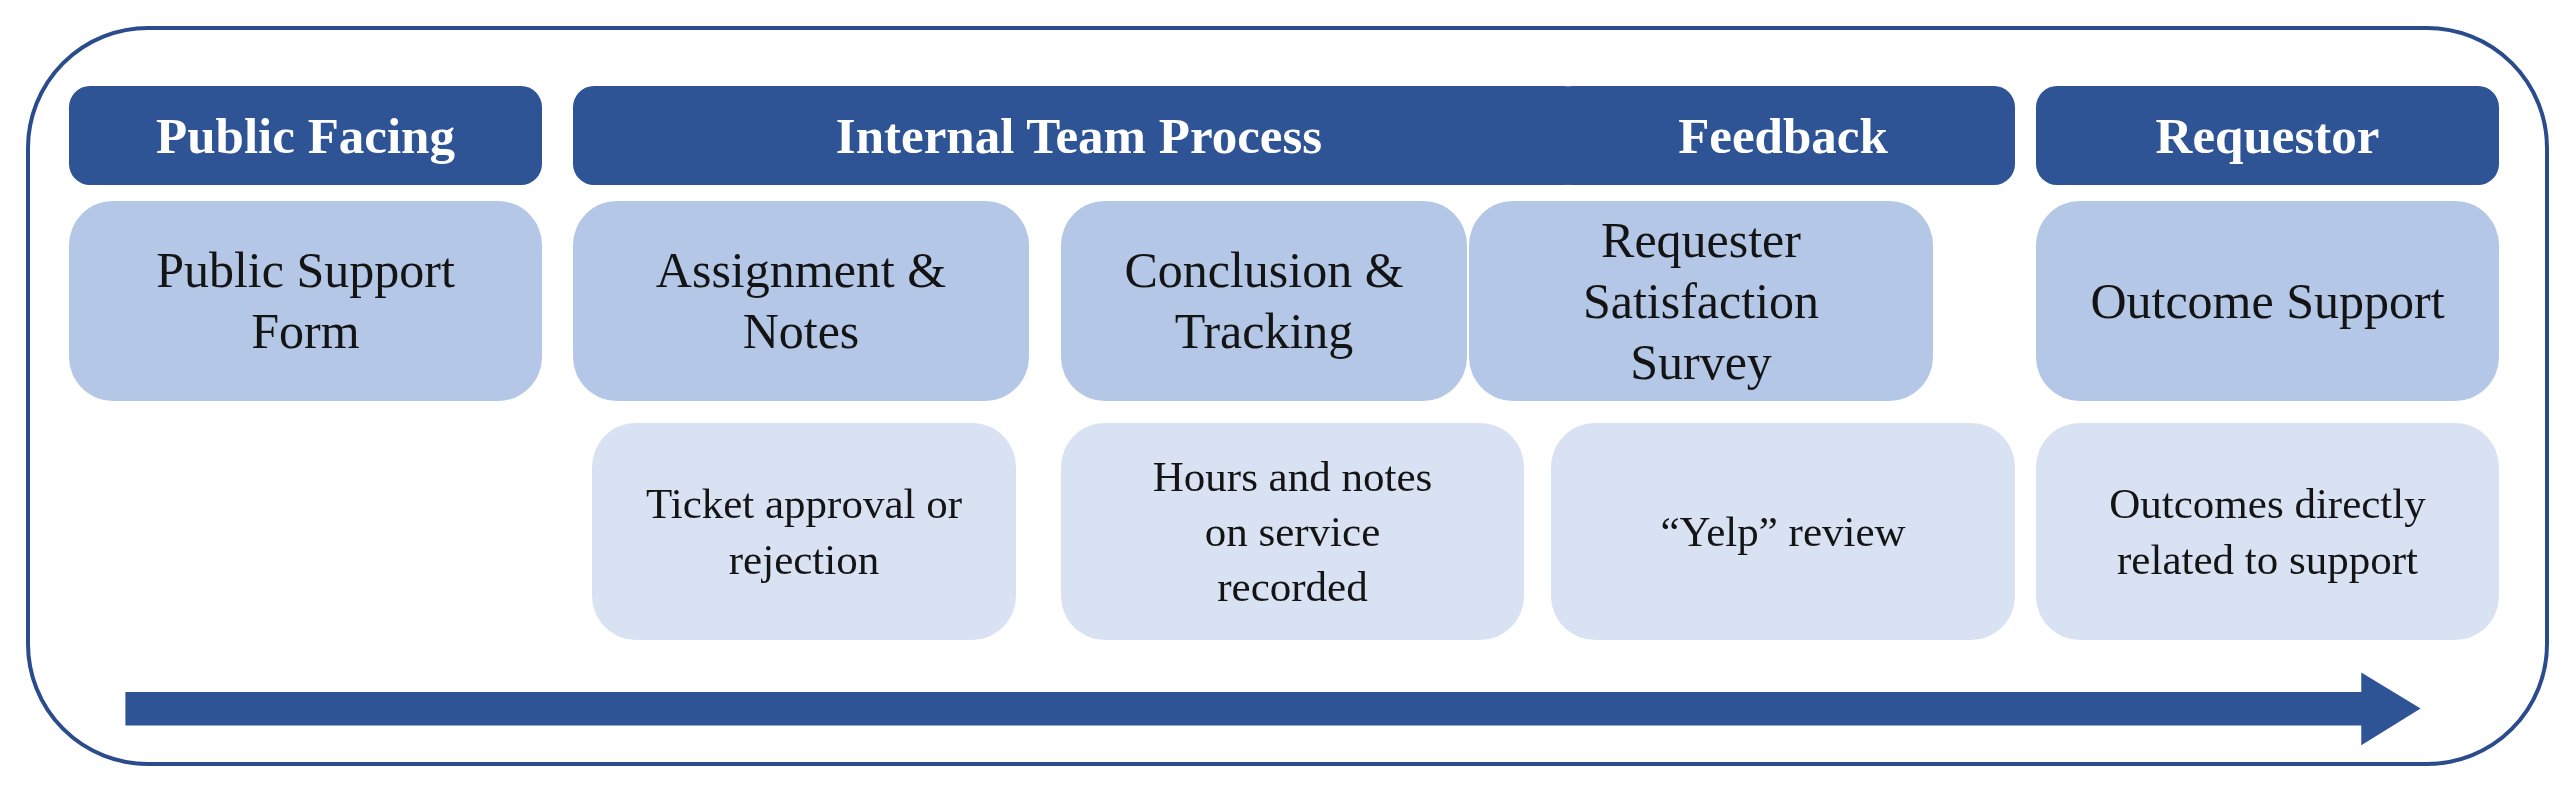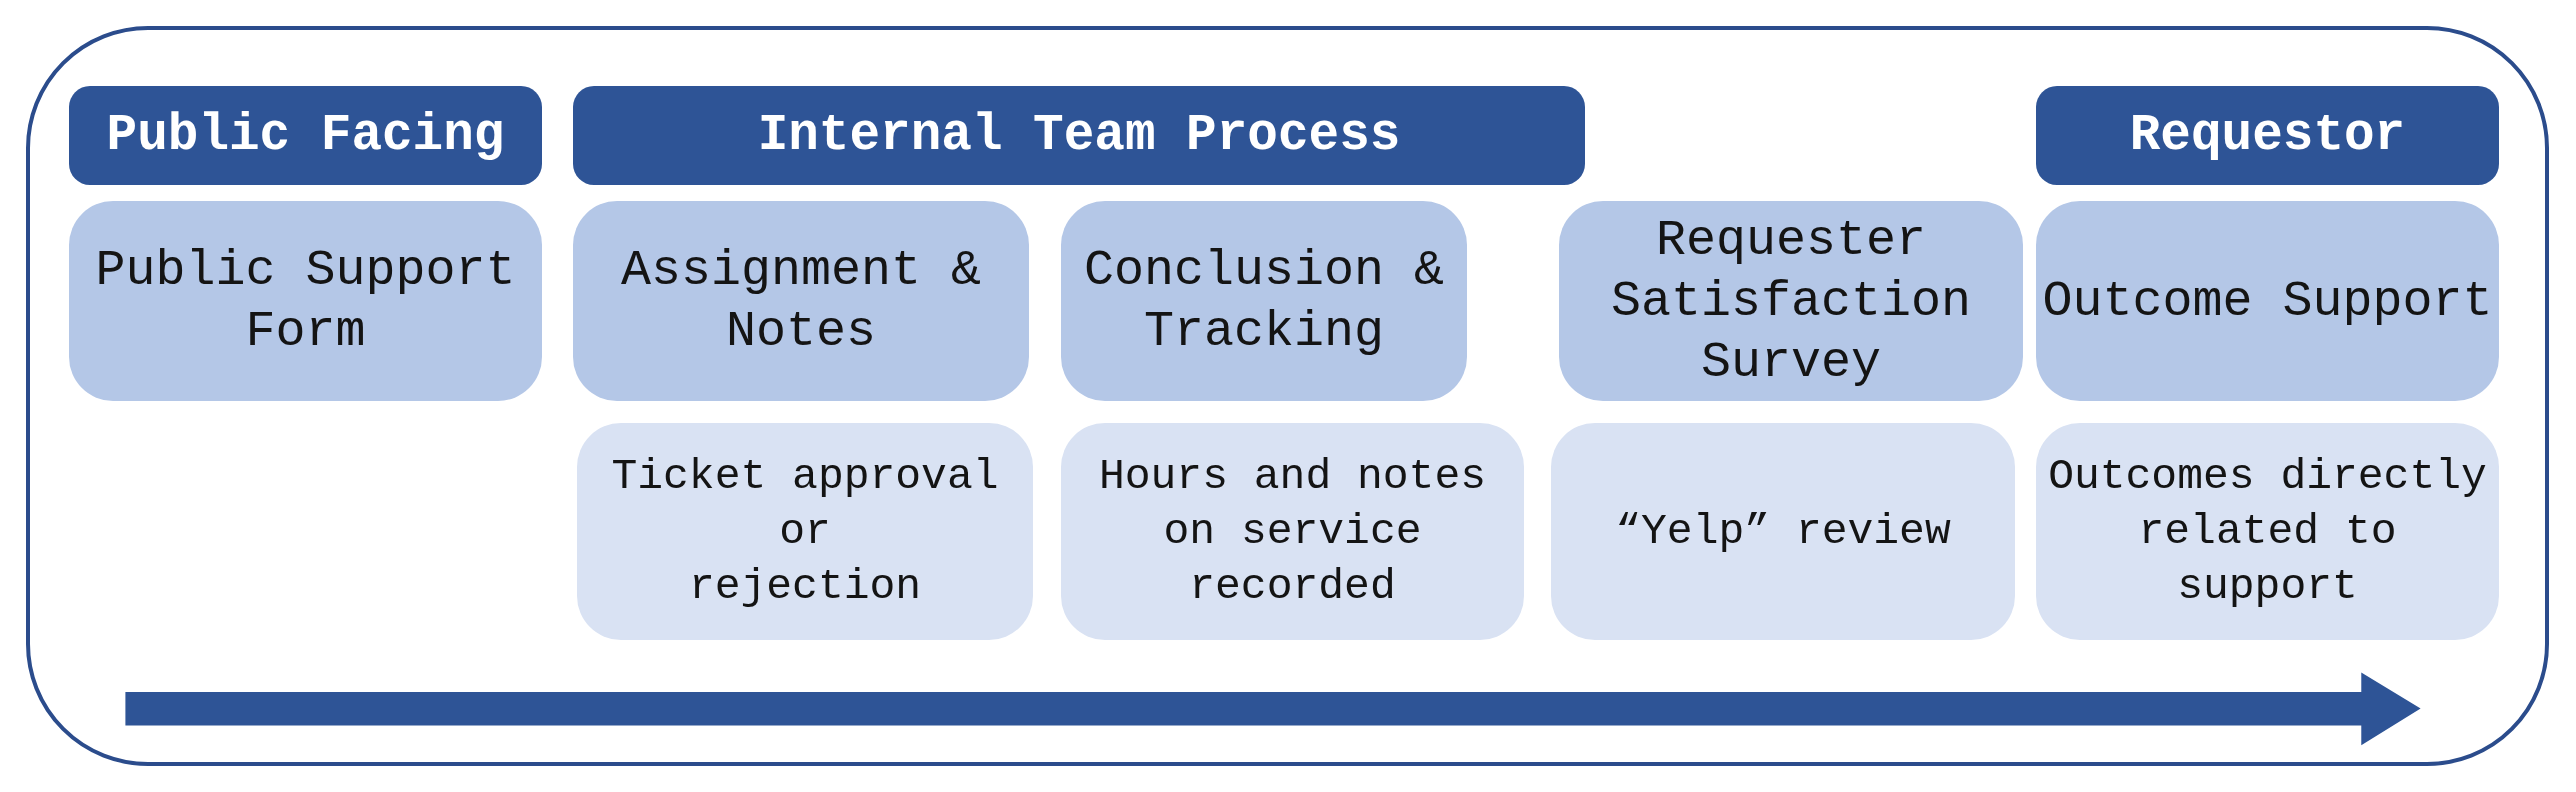--- a/index.html
+++ b/index.html
@@ -9,21 +9,21 @@
     --frame-border:#2B4C8C;
     --arrow:#2E5496;
     --header-text:#FFFFFF;
     --body-text:#141414;
   }
   html,body{margin:0;padding:0;background:#FFFFFF;}
   .canvas{
     position:relative;
     width:2576px;height:793px;
     background:#FFFFFF;
-    font-family:Liberation Mono, monospace;
+    font-family:Liberation Serif, serif;
     overflow:hidden;
   }
   .frame{
     position:absolute;
     left:26px;top:26px;width:2523px;height:740px;
     box-sizing:border-box;
     border:4.3px solid var(--frame-border,#2B4C8C);
     border-radius:122px;
     background:transparent;
   }
@@ -64,40 +64,41 @@
 <body>
 
 <div class="canvas">
 
   <div class="frame"></div>
 
   <div class="hdr" style="left:69px;width:473px">Public Facing</div>
 
   <div class="hdr" style="left:573px;width:1012px">Internal Team Process</div>
 
+  <div class="hdr" style="left:1551px;width:464px">Feedback</div>
 
   <div class="hdr" style="left:2036px;width:463px">Requestor</div>
 
   <div class="box row2" style="left:69px;width:473px">Public Support
 Form</div>
 
   <div class="box row2" style="left:573px;width:456px">Assignment &amp;
 Notes</div>
 
   <div class="box row2" style="left:1061px;width:406px">Conclusion &amp;
 Tracking</div>
 
-  <div class="box row2" style="left:1559px;width:464px">Requester
+  <div class="box row2" style="left:1469px;width:464px">Requester
 Satisfaction
 Survey</div>
 
   <div class="box row2" style="left:2036px;width:463px">Outcome Support</div>
 
 
-  <div class="box row3" style="left:577px;width:456px">Ticket approval or
+  <div class="box row3" style="left:592px;width:424px">Ticket approval or
 rejection</div>
 
   <div class="box row3" style="left:1061px;width:463px">Hours and notes
 on service
 recorded</div>
 
   <div class="box row3" style="left:1551px;width:464px">“Yelp” review</div>
 
   <div class="box row3" style="left:2036px;width:463px">Outcomes directly
 related to support</div>

